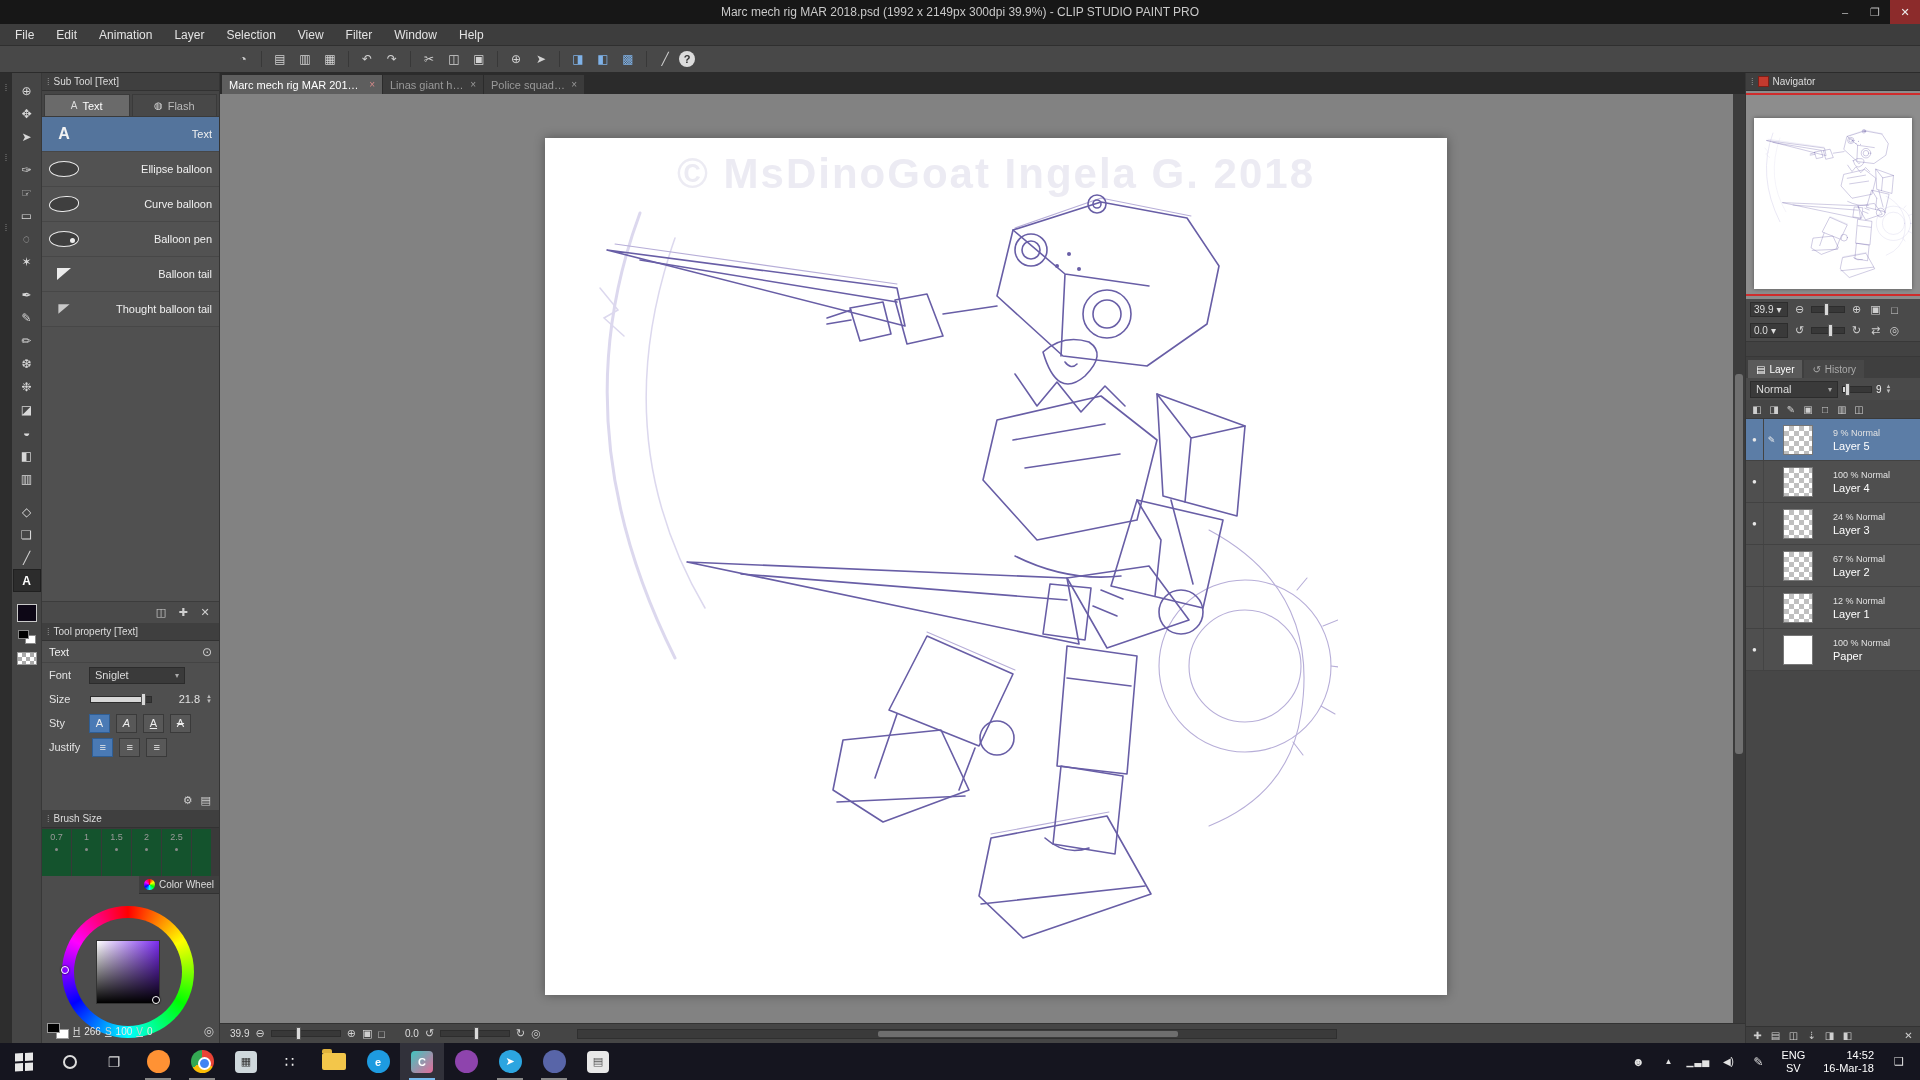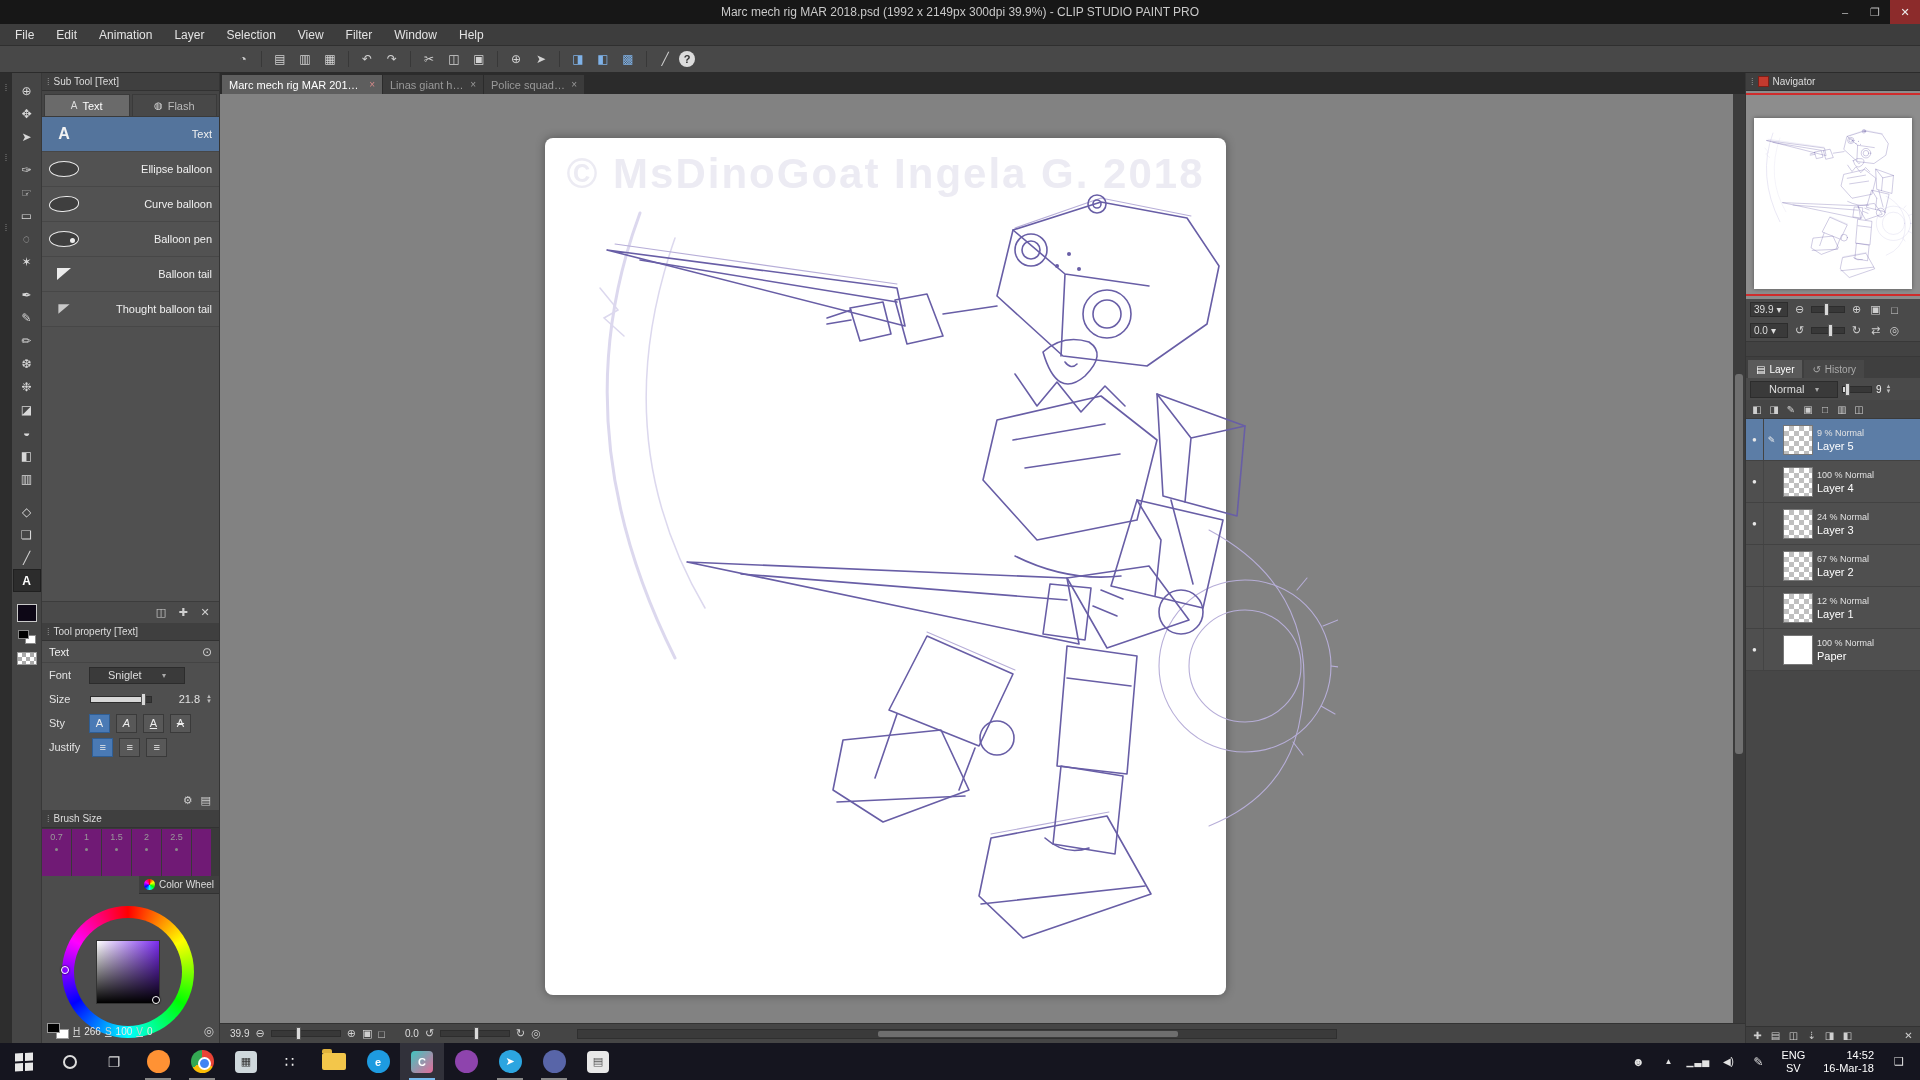--- a/index.html
+++ b/index.html
@@ -57,35 +57,35 @@
   .tailico{width:0;height:0;border-left:14px solid #ececec;border-bottom:12px solid transparent;margin-left:8px;}
   .tailico.thought{border-left-color:#c9c9c9;transform:scale(.8);}
   .sub-fill{flex:1;background:#505050;}
   .sub-foot{height:22px;display:flex;align-items:center;justify-content:flex-end;gap:6px;padding-right:6px;background:#4a4a4a;border-top:1px solid #3c3c3c;flex:none;}
   .fico{color:#cfcfcf;font-size:11px;width:16px;text-align:center;}
 
   .sec-toolprop{height:187px;background:#4f4f4f;display:flex;flex-direction:column;}
   .tp-name{height:22px;display:flex;align-items:center;padding:0 7px;font-size:11px;color:#f0f0f0;border-bottom:1px solid #444;}
   .tp-search{margin-left:auto;color:#cfcfcf;font-size:12px;}
   .prow{display:flex;align-items:center;height:24px;padding:0 7px;font-size:11px;color:#e2e2e2;gap:6px;flex:none;}
-  .dd{background:#3a3a3a;border:1px solid #2c2c2c;color:#ddd;height:17px;display:flex;align-items:center;padding:0 18px;font-size:11px;gap:4px;}
+  .dd{background:#3a3a3a;border:1px solid #2c2c2c;color:#ddd;height:17px;display:flex;align-items:center;padding:0 5px;font-size:11px;gap:4px;}
   .dd .dar{margin-left:auto;font-size:8px;color:#aaa;}
   .sl{position:relative;background:#383838;border:1px solid #2d2d2d;height:7px;}
   .sl b{position:absolute;left:0;top:0;bottom:0;background:#d8d8d8;}
   .sl i{position:absolute;top:-4px;width:5px;height:13px;background:#d9d9d9;border:1px solid #555;}
   .spin{display:flex;flex-direction:column;line-height:5px;font-size:6px;color:#bbb;}
   .tbtn{width:21px;height:19px;background:#585858;border:1px solid #3a3a3a;color:#eee;display:flex;align-items:center;justify-content:center;font-size:11px;}
   .tbtn.sel{background:#4a7ab5;border-color:#2f5e94;}
   .tbtn.it{font-style:italic;}
   .tbtn.un{text-decoration:underline;}
   .tbtn.st{text-decoration:line-through;}
   .tp-foot{margin-top:auto;height:20px;display:flex;align-items:center;justify-content:flex-end;gap:8px;padding-right:8px;color:#cfcfcf;font-size:11px;}
 
   .sec-brush{height:66px;background:#4f4f4f;display:flex;flex-direction:column;}
-  .bcells{flex:1;display:flex;background:#701a75;border-top:1px solid #3a3a3a;}
+  .bcells{flex:1;display:flex;background:#14532d;border-top:1px solid #3a3a3a;}
   .bcell{width:30px;border-right:1px solid #383838;color:#9a9a9a;font-size:9px;text-align:center;padding-top:3px;display:flex;flex-direction:column;align-items:center;gap:6px;}
   .bdot{width:3px;height:3px;border-radius:50%;background:#8a8a8a;}
   .bsbar{width:8px;background:#3a3a3a;margin-left:auto;}
 
   .sec-wheel{height:167px;background:#4c4c4c;display:flex;flex-direction:column;position:relative;align-items:flex-end;}
   .rainbow{width:11px;height:11px;border-radius:50%;background:conic-gradient(#f00,#ff0,#0f0,#0ff,#00f,#f0f,#f00);}
   .ring{position:absolute;left:20px;top:30px;width:132px;height:132px;border-radius:50%;background:conic-gradient(#f00,#ff0,#0f0,#0ff,#00f,#f0f,#f00);}
   .ringhole{position:absolute;left:32px;top:42px;width:108px;height:108px;border-radius:50%;background:#4c4c4c;}
   .svbox{position:absolute;left:54px;top:64px;width:64px;height:64px;background-image:linear-gradient(to top,#000,rgba(0,0,0,0)),linear-gradient(to right,#fff,#7b2cf0);border:1px solid #333;}
   .huemark{position:absolute;left:19px;top:90px;width:8px;height:8px;border:1.5px solid #fff;border-radius:50%;box-shadow:0 0 2px #000;}
@@ -100,21 +100,21 @@
   
   .docbar{left:220px;top:73px;width:1525px;height:21px;background:#2b2b2b;display:flex;align-items:flex-end;gap:1px;padding:2px 0 0 2px;}
   .dtab{height:19px;display:flex;align-items:center;gap:6px;padding:0 7px;font-size:11px;background:#3b3b3b;color:#9a9a9a;max-width:160px;}
   .dtab.active{background:#5e5e5e;color:#fff;}
   .dtab .x{font-size:10px;color:#9a9a9a;}
   .dtab.active .x{color:#d58a8a;}
   .dtab .dlbl{white-space:nowrap;overflow:hidden;text-overflow:ellipsis;}
 
   
   .canvas-area{left:220px;top:94px;width:1513px;height:929px;background:#828282;overflow:hidden;}
-  .page{position:absolute;left:325px;top:44px;width:681px;height:857px;background:#ffffff;box-shadow:0 0 10px rgba(0,0,0,.35);border-radius:8px;}
+  .page{position:absolute;left:325px;top:44px;width:902px;height:857px;background:#ffffff;box-shadow:0 0 10px rgba(0,0,0,.35);}
   .watermark{position:absolute;left:50%;top:12px;transform:translateX(-50%);font-size:42px;font-weight:bold;letter-spacing:2px;color:#ecebf3;white-space:nowrap;}
   .page-svg{position:absolute;left:0;top:0;width:793px;height:857px;}
   .vscroll{left:1733px;top:94px;width:12px;height:929px;background:#3c3c3c;}
   .vthumb{position:absolute;left:2px;top:280px;width:8px;height:380px;background:#707070;border-radius:3px;}
 
   
   .cstatus{left:220px;top:1023px;width:1525px;height:20px;background:#454545;border-top:1px solid #333;display:flex;align-items:center;gap:6px;padding:0 10px;font-size:10px;color:#ddd;}
   .cico{color:#cfcfcf;font-size:11px;}
   .hscroll{position:relative;width:760px;height:10px;background:#3a3a3a;border:1px solid #2f2f2f;margin-left:30px;}
   .hthumb{position:absolute;left:300px;top:1px;width:300px;height:6px;background:#6e6e6e;border-radius:2px;}
@@ -136,21 +136,21 @@
   .blendrow{height:22px;display:flex;align-items:center;gap:4px;padding:0 4px;flex:none;background:#4a4a4a;}
   .lprops{height:19px;display:flex;align-items:center;gap:3px;padding:0 4px;flex:none;background:#464646;border-bottom:1px solid #3a3a3a;}
   .lprops .nico{width:14px;font-size:10px;}
   .layers{flex:none;display:flex;flex-direction:column;}
   .lrow{height:42px;display:flex;align-items:center;background:#4f4f4f;border-bottom:1px solid #424242;}
   .lrow.sel{background:#5c7da6;}
   .leye{width:18px;text-align:center;color:#e8e8e8;font-size:8px;flex:none;border-right:1px solid #444;align-self:stretch;display:flex;align-items:center;justify-content:center;}
   .lpen{width:15px;text-align:center;color:#efefef;font-size:9px;flex:none;}
   .lthumb{width:30px;height:30px;margin:0 4px;border:1px solid #777;background-image:linear-gradient(45deg,#bfbfbf 25%,transparent 25%,transparent 75%,#bfbfbf 75%),linear-gradient(45deg,#bfbfbf 25%,transparent 25%,transparent 75%,#bfbfbf 75%);background-size:10px 10px;background-position:0 0,5px 5px;background-color:#fff;flex:none;}
   .lthumb.paper{background-image:none;background-color:#fff;}
-  .ltxt{display:flex;flex-direction:column;justify-content:center;gap:2px;overflow:hidden;}
+  .ltxt{display:flex;flex-direction:column;justify-content:center;gap:2px;overflow:hidden;margin-left:16px;}
   .ltxt .i1{font-size:9px;color:#e2e2e2;}
   .ltxt .i2{font-size:11px;color:#fff;}
   .lfill{flex:1;background:#474747;}
   .lfoot{height:17px;background:#3f3f3f;border-top:1px solid #333;display:flex;align-items:center;gap:5px;padding:0 5px;flex:none;}
   .lfoot .nico{width:13px;font-size:10px;}
 
   
   .taskbar{left:0;top:1043px;width:1920px;height:37px;background:#15151f;display:flex;align-items:stretch;color:#fff;}
   .tbicon{width:44px;display:flex;align-items:center;justify-content:center;position:relative;}
   .tbicon.activeapp{background:rgba(255,255,255,.12);}

